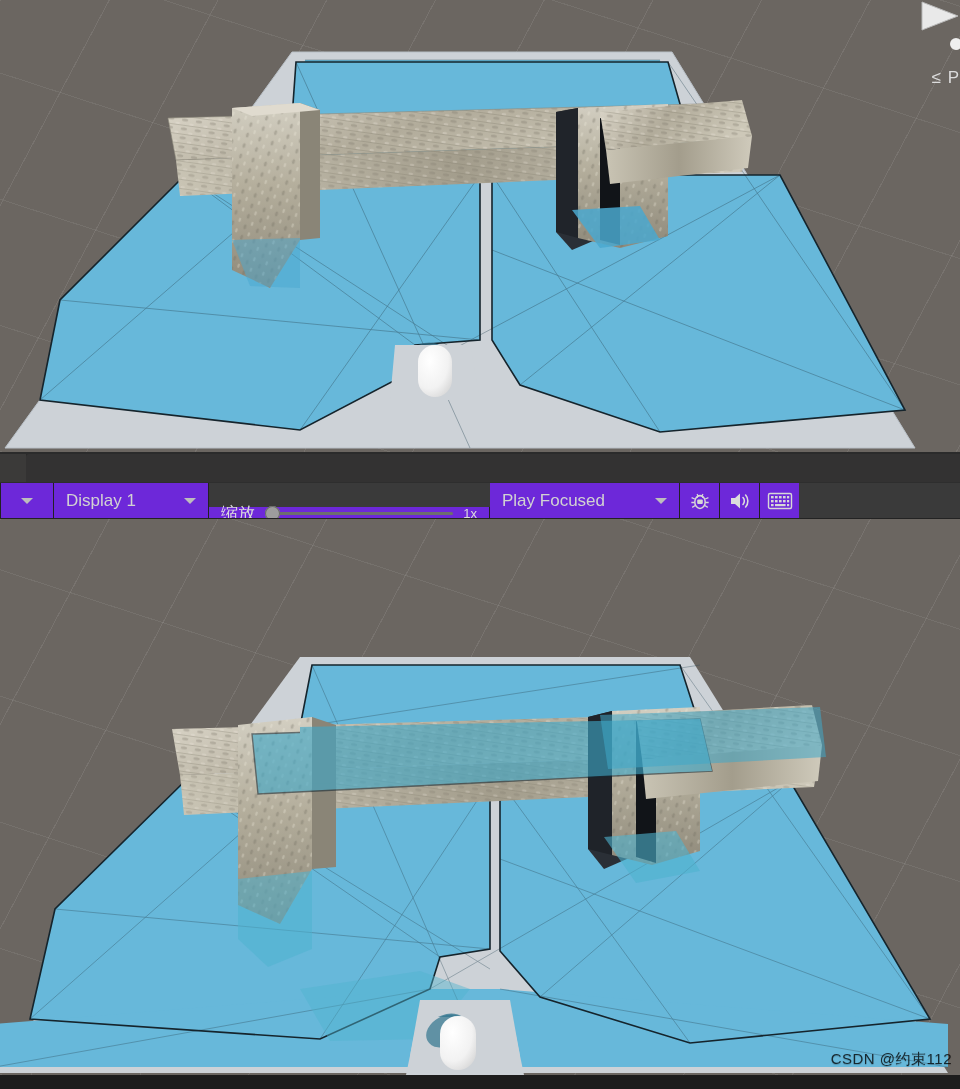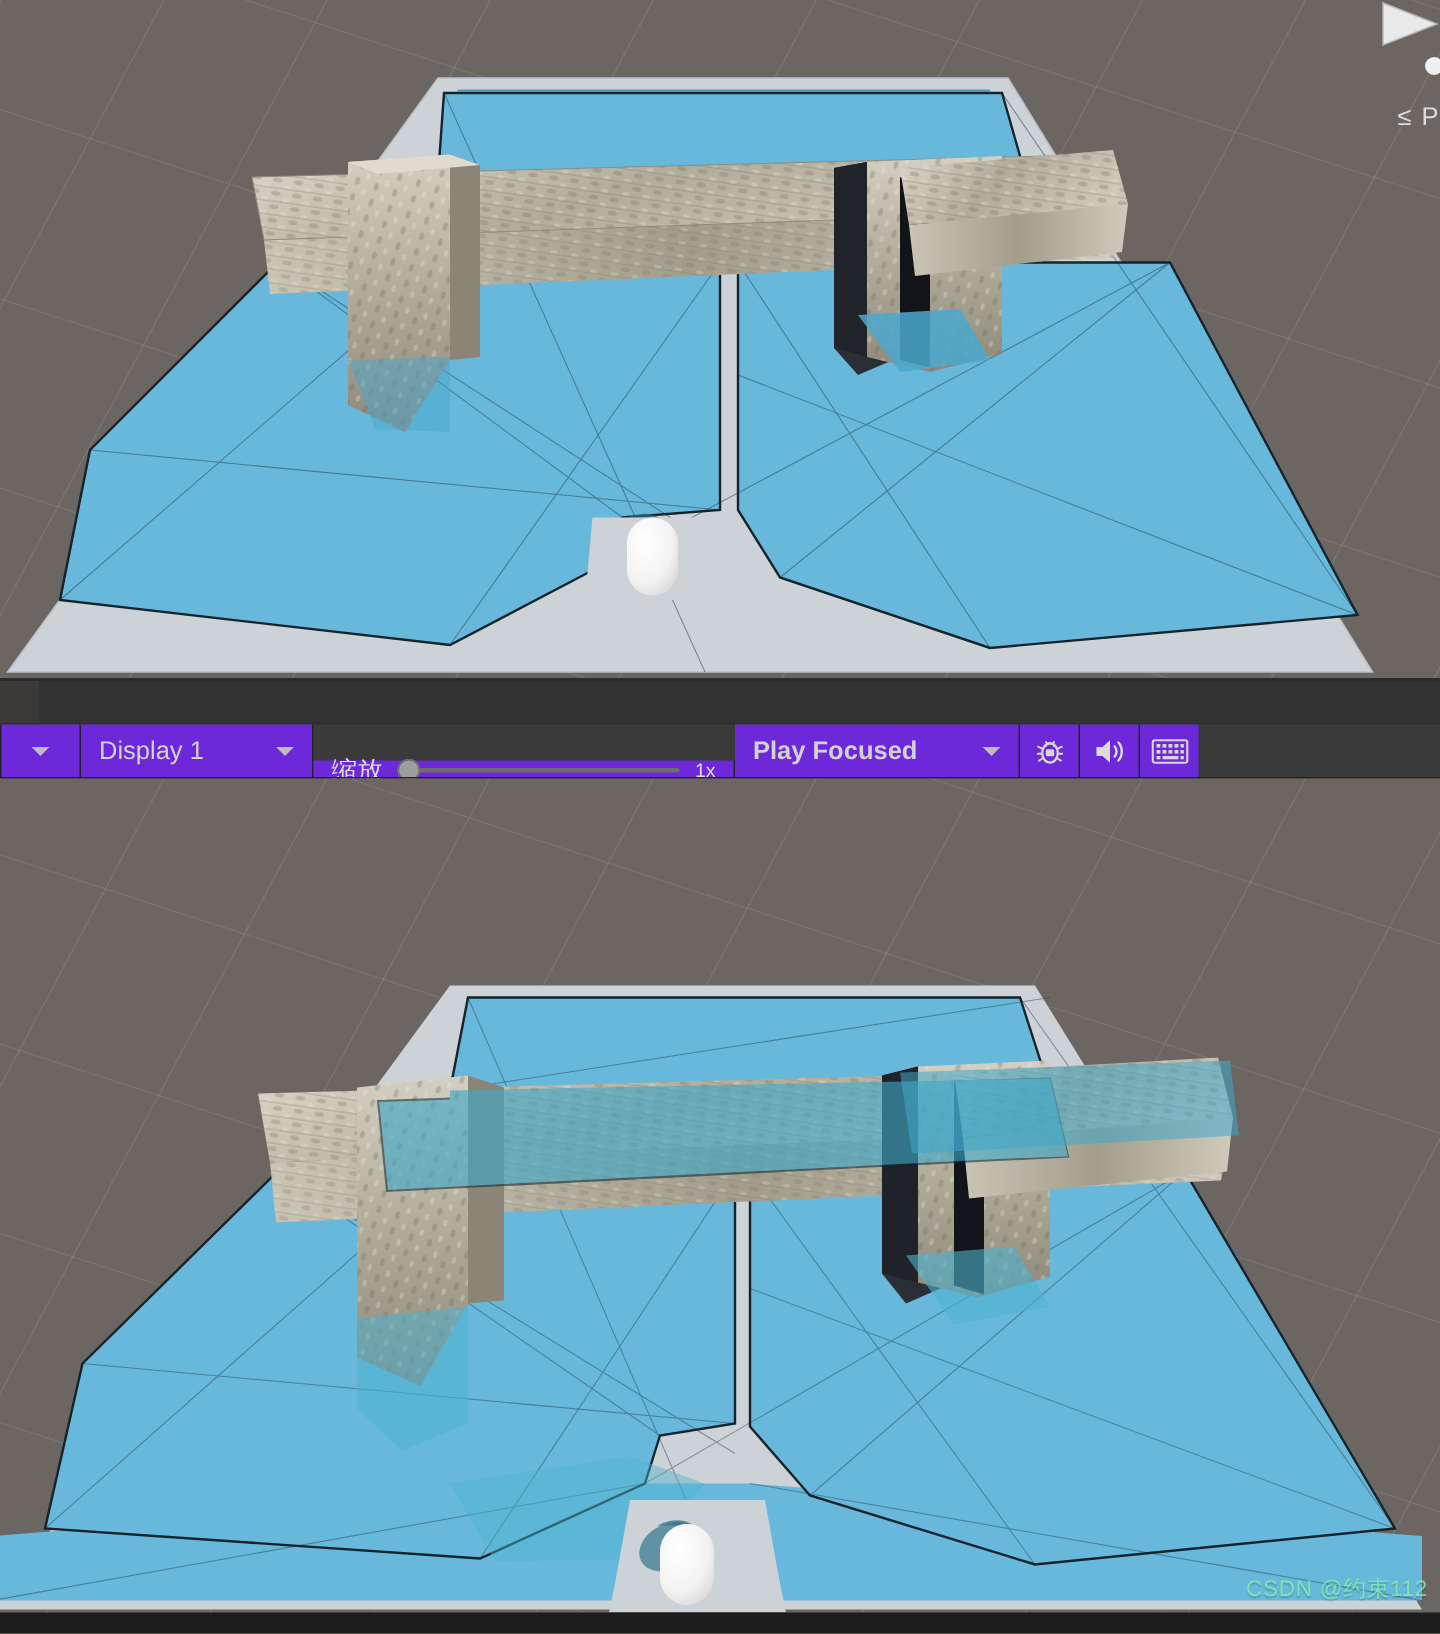--- a/index.html
+++ b/index.html
@@ -23,21 +23,21 @@
 
   
   .stage{position:absolute;left:0;top:0;width:100%;height:100%;display:block;}
 
   
   .bottom-strip{position:absolute;left:0;bottom:0;width:960px;height:14px;background:#1d1d1d;}
 
   
   .watermark{
     position:absolute;right:8px;bottom:20px;
-    color:#86efac;opacity:.78;font-size:15px;letter-spacing:.5px;
+    color:#000000;opacity:.78;font-size:15px;letter-spacing:.5px;
     text-shadow:0 1px 1px rgba(0,0,0,.25);
     pointer-events:none;white-space:nowrap;
   }
 
   
   .gizmo{position:absolute;right:0;top:0;width:60px;height:110px;pointer-events:none;}
   .gizmo .lbl{position:absolute;right:0;top:68px;color:#dcdcdc;font-size:17px;letter-spacing:1px;}
 
   
   .toolbar-wrap{position:absolute;left:0;top:452px;width:960px;height:67px;background:#2e2e2e;}
@@ -51,21 +51,21 @@
 
   .tb-cell{
     position:relative;display:flex;align-items:center;
     background:#6d28d9;border-right:1px solid #222;
     color:#d2d2d2;font-size:17px;white-space:nowrap;
   }
   .tb-cell.lead{width:52px;justify-content:center;border-left:1px solid #222;}
   .tb-cell.display{width:130px;padding:0 12px;justify-content:space-between;}
   .tb-cell.aspect{width:237px;padding:0 12px;justify-content:space-between;}
   .tb-cell.zoom{width:256px;padding:0 12px;gap:10px;margin-top:24px;}
-  .tb-cell.playmode{width:165px;padding:0 12px;justify-content:space-between;font-weight:bold;}
+  .tb-cell.playmode{width:165px;padding:0 12px;justify-content:space-between;}
   .tb-cell.iconbtn{width:39px;justify-content:center;}
   .tb-cell.iconbtn:last-child{border-right:none;}
 
   .caret{width:0;height:0;border-left:6px solid transparent;border-right:6px solid transparent;
     border-top:6px solid #bdbdbd;display:inline-block;flex:0 0 auto;}
 
   .zoom-label{color:#dcdcdc;font-size:17px;}
   .slider{position:relative;flex:1 1 auto;height:14px;display:flex;align-items:center;}
   .slider .track{position:absolute;left:10px;right:0;height:3px;background:#6e6e6e;border-radius:2px;}
   .slider .knob{position:absolute;left:0;width:15px;height:15px;border-radius:50%;background:#9d9d9d;

